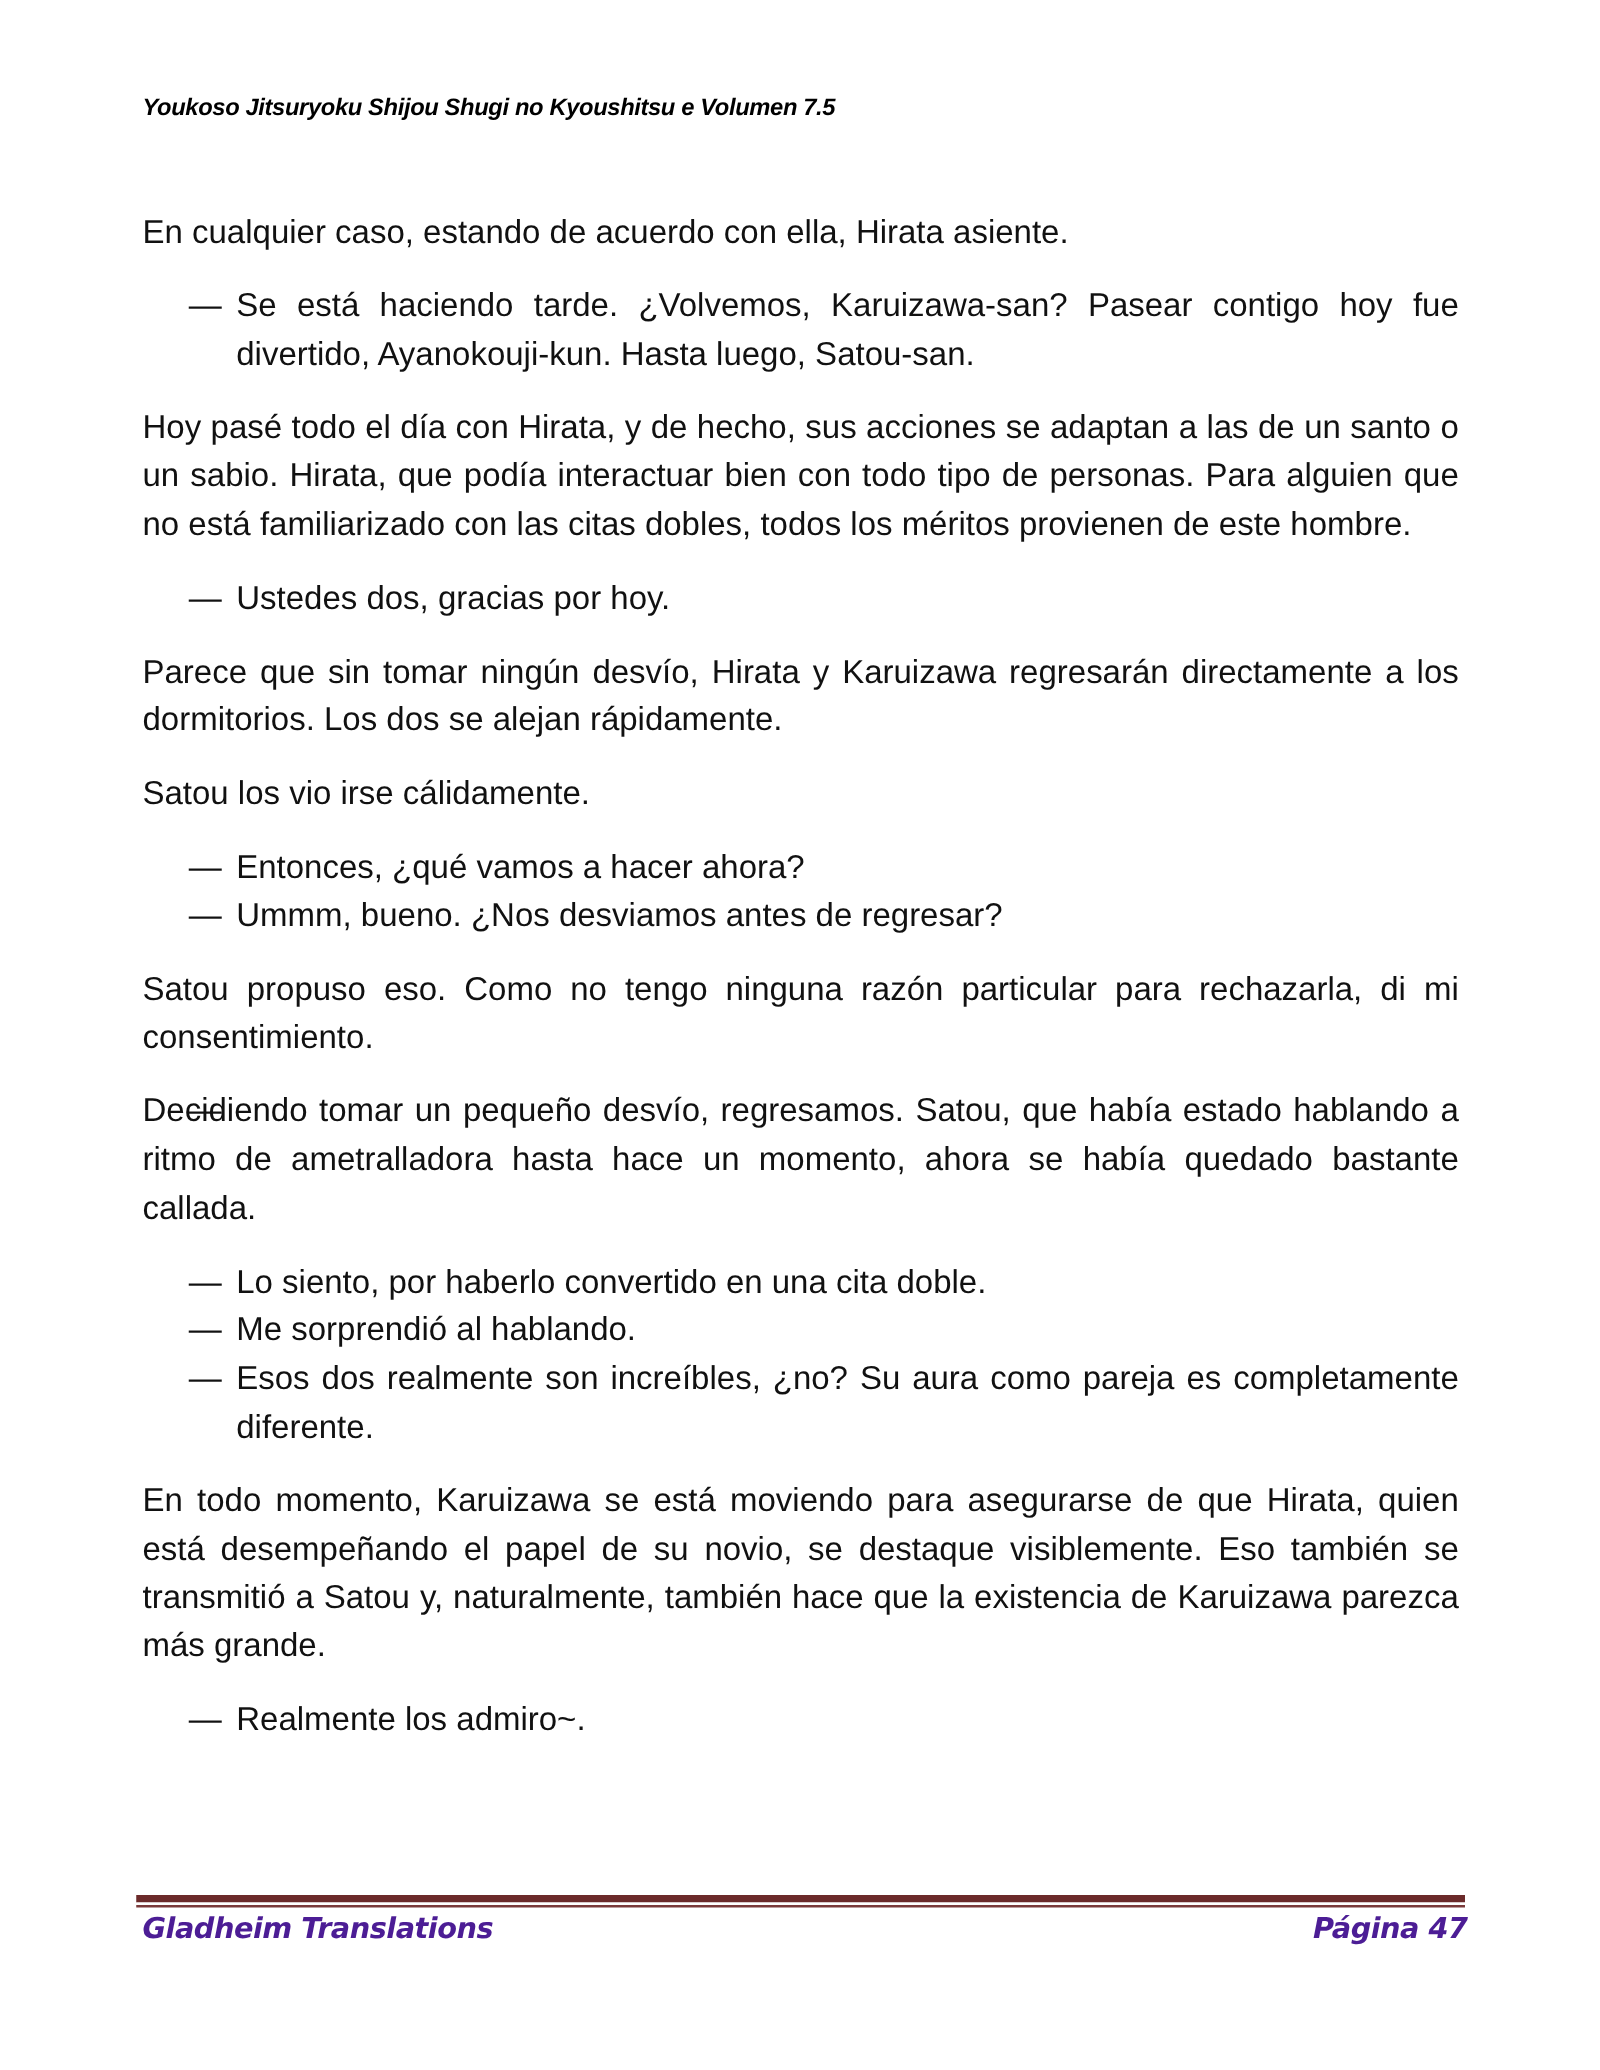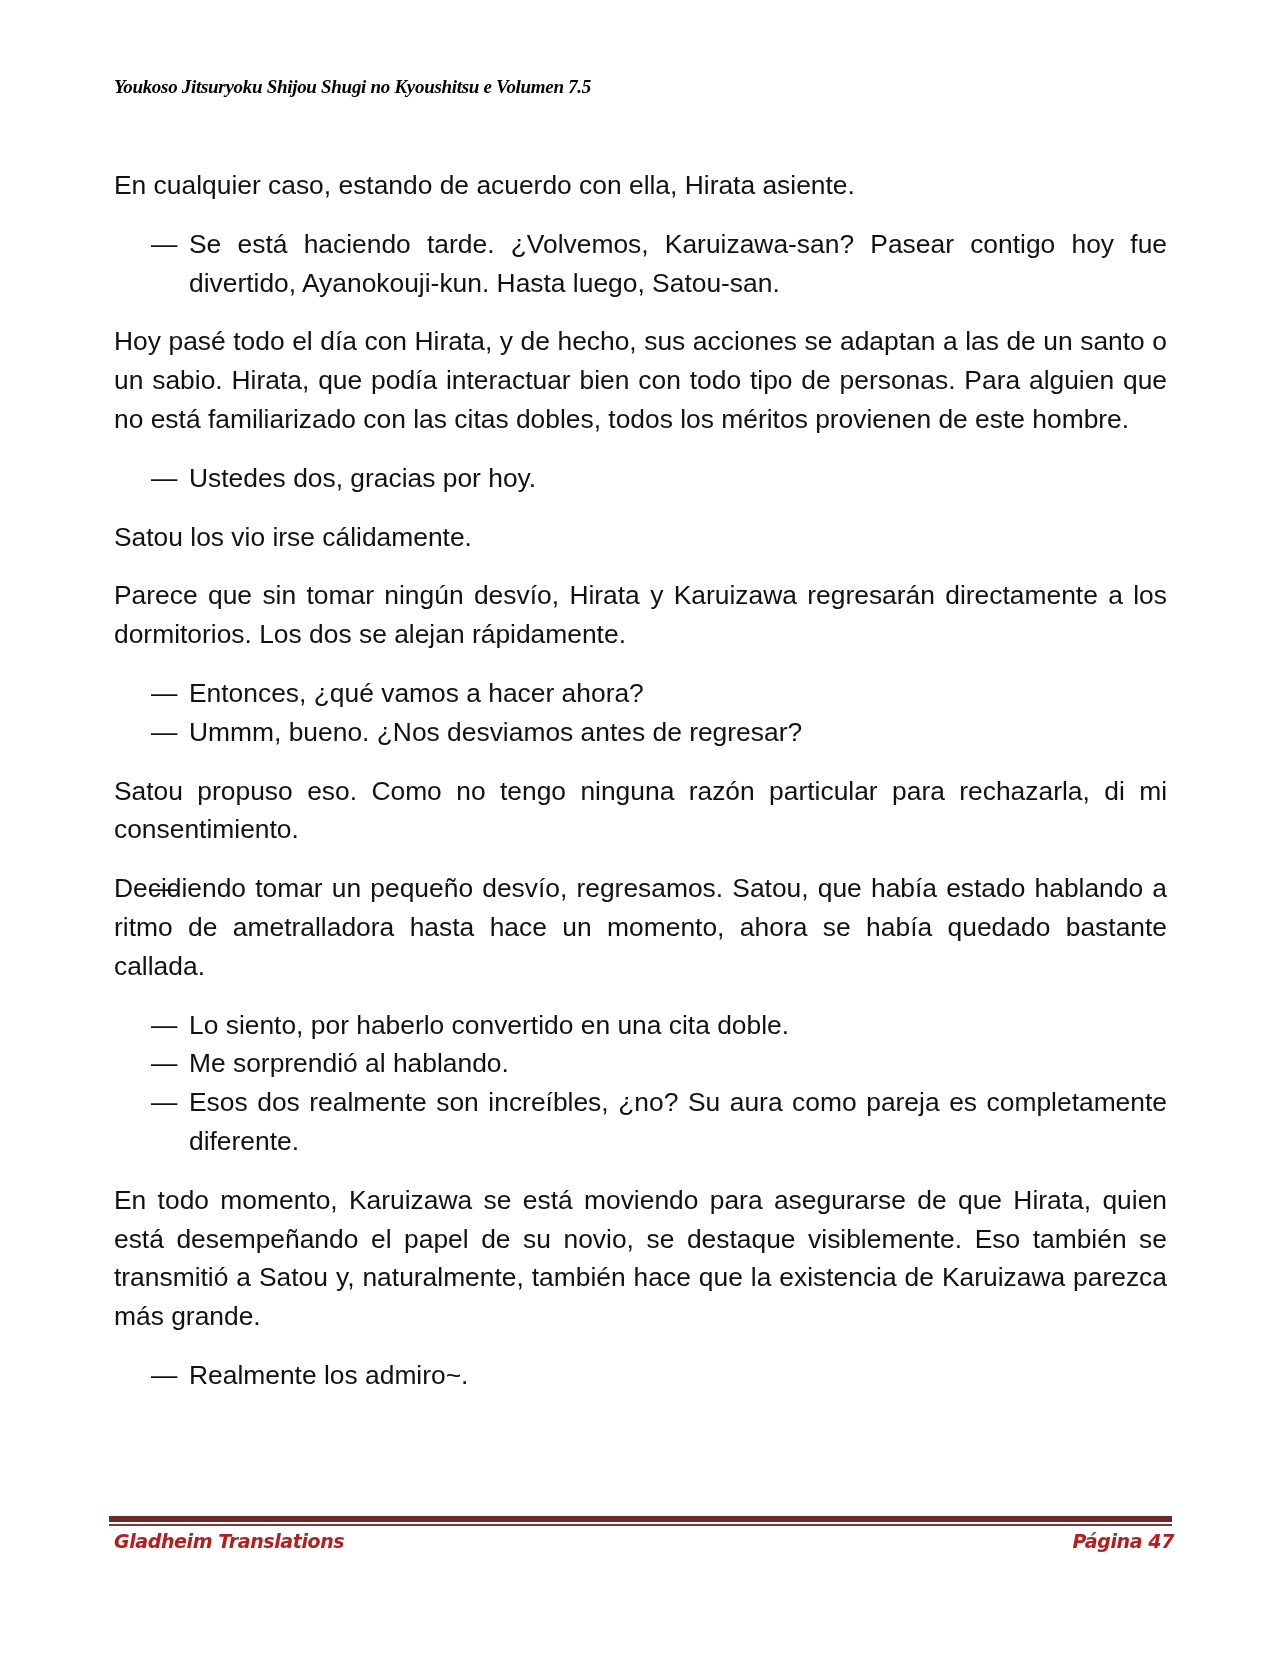--- a/index.html
+++ b/index.html
@@ -11,21 +11,21 @@
       width: 1280px;
       height: 1656px;
       position: relative;
       overflow: hidden;
       color: #000000;
     }
     .page-header {
       position: absolute;
       left: 114px;
       top: 76px;
-      font-family: Liberation Serif, serif;
+      font-family: Liberation Sans, sans-serif;
       font-weight: bold;
       font-style: italic;
       font-size: 19px;
       letter-spacing: -0.3px;
       color: #000;
     }
     .content {
       position: absolute;
       left: 114px;
       top: 150px;
@@ -72,23 +72,23 @@
     .footer-rule .thin {
       height: 1.5px;
       background: #7a3a3a;
     }
     .footer-left, .footer-right {
       position: absolute;
       top: 1530px;
       font-family: "DejaVu Sans", sans-serif;
       font-weight: bold;
       font-style: italic;
-      font-size: 19px;
+      font-size: 23px;
       letter-spacing: -0.4px;
-      color: #b91c1c;
+      color: #4c1d95;
     }
     .footer-left { left: 114px; }
     .footer-right { right: 106px; }
   </style>
 </head>
 <body>
 
 <div class="page-header">Youkoso Jitsuryoku Shijou Shugi no Kyoushitsu e Volumen 7.5</div>
 
 <div class="content">
@@ -98,23 +98,23 @@
   <div class="dlg-group">
     <div class="dlg"><span class="dash">—</span><span>Se está haciendo tarde. ¿Volvemos, Karuizawa-san? Pasear contigo hoy fue divertido, Ayanokouji-kun. Hasta luego, Satou-san.</span></div>
   </div>
 
   <p class="para">Hoy pasé todo el día con Hirata, y de hecho, sus acciones se adaptan a las de un santo o un sabio. Hirata, que podía interactuar bien con todo tipo de personas. Para alguien que no está familiarizado con las citas dobles, todos los méritos provienen de este hombre.</p>
 
   <div class="dlg-group">
     <div class="dlg"><span class="dash">—</span><span>Ustedes dos, gracias por hoy.</span></div>
   </div>
 
+  <p class="para">Parece que sin tomar ningún desvío, Hirata y Karuizawa regresarán directamente a los dormitorios. Los dos se alejan rápidamente.</p>
+
   <p class="para">Satou los vio irse cálidamente.</p>
-
-  <p class="para">Parece que sin tomar ningún desvío, Hirata y Karuizawa regresarán directamente a los dormitorios. Los dos se alejan rápidamente.</p>
 
   <div class="dlg-group">
     <div class="dlg"><span class="dash">—</span><span>Entonces, ¿qué vamos a hacer ahora?</span></div>
     <div class="dlg"><span class="dash">—</span><span>Ummm, bueno. ¿Nos desviamos antes de regresar?</span></div>
   </div>
 
   <p class="para">Satou propuso eso. Como no tengo ninguna razón particular para rechazarla, di mi consentimiento.</p>
 
   <div class="dlg-group">
     <div class="dlg"><span class="dash">—</span></div>

